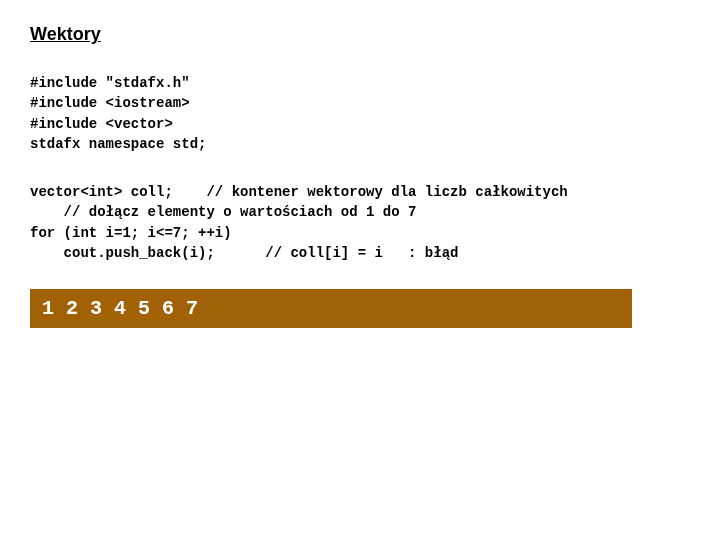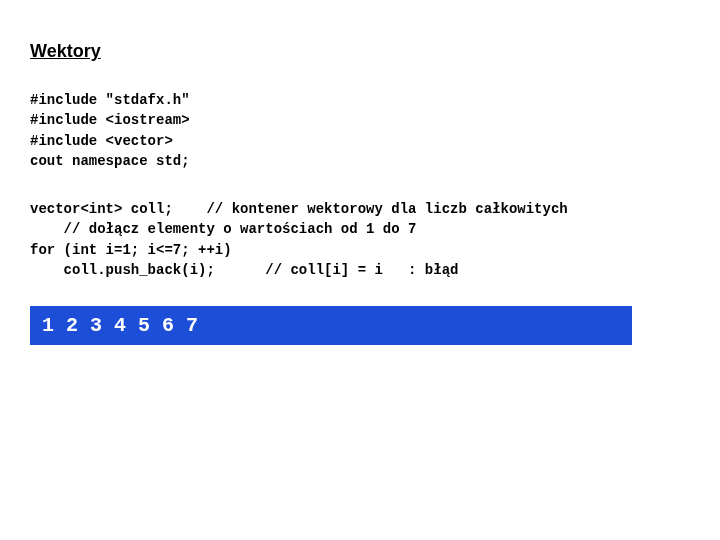--- a/index.html
+++ b/index.html
@@ -8,21 +8,21 @@
     background: #fff;
     font-family: "Courier New", monospace;
     font-size: 14px;
     font-weight: bold;
     color: #000;
     width: 720px;
     height: 540px;
     box-sizing: border-box;
   }
   .container {
-    padding: 41px 30px 0 30px;
+    padding: 24px 30px 0 30px;
   }
   .title {
     font-family: Arial, sans-serif;
     font-size: 18px;
     font-weight: bold;
     text-decoration: underline;
     margin-bottom: 28px;
   }
   .code-block {
     white-space: pre;
@@ -32,43 +32,43 @@
   .decl-line {
     white-space: pre;
     line-height: 1.45;
   }
   .loop-block {
     white-space: pre;
     line-height: 1.45;
     margin-bottom: 26px;
   }
   .output-bar {
-    background: #1d4ed8;
+    background: #a16207;
     color: #fff;
     font-family: "Courier New", monospace;
     font-weight: bold;
     font-size: 20px;
     padding: 8px 12px;
     width: 602px;
     box-sizing: border-box;
     margin-top: 10px;
   }
 </style>
 </head>
 <body>
 
 <div class="container">
   <div class="title">Wektory</div>
 
   <div class="code-block"><span>#include "stdafx.h"</span>
 <span>#include &lt;iostream&gt;</span>
 <span>#include &lt;vector&gt;</span>
-<span>cout namespace std;</span></div>
+<span>stdafx namespace std;</span></div>
 
   <div class="decl-line">vector&lt;int&gt; coll;    // kontener wektorowy dla liczb całkowitych</div>
 
   <div class="loop-block"><span>    // dołącz elementy o wartościach od 1 do 7</span>
 <span>for (int i=1; i&lt;=7; ++i)</span>
-<span>    coll.push_back(i);      // coll[i] = i   : błąd</span></div>
+<span>    cout.push_back(i);      // coll[i] = i   : błąd</span></div>
 
 
   <div class="output-bar">1 2 3 4 5 6 7</div>
 </div>
 
 </body></html>

